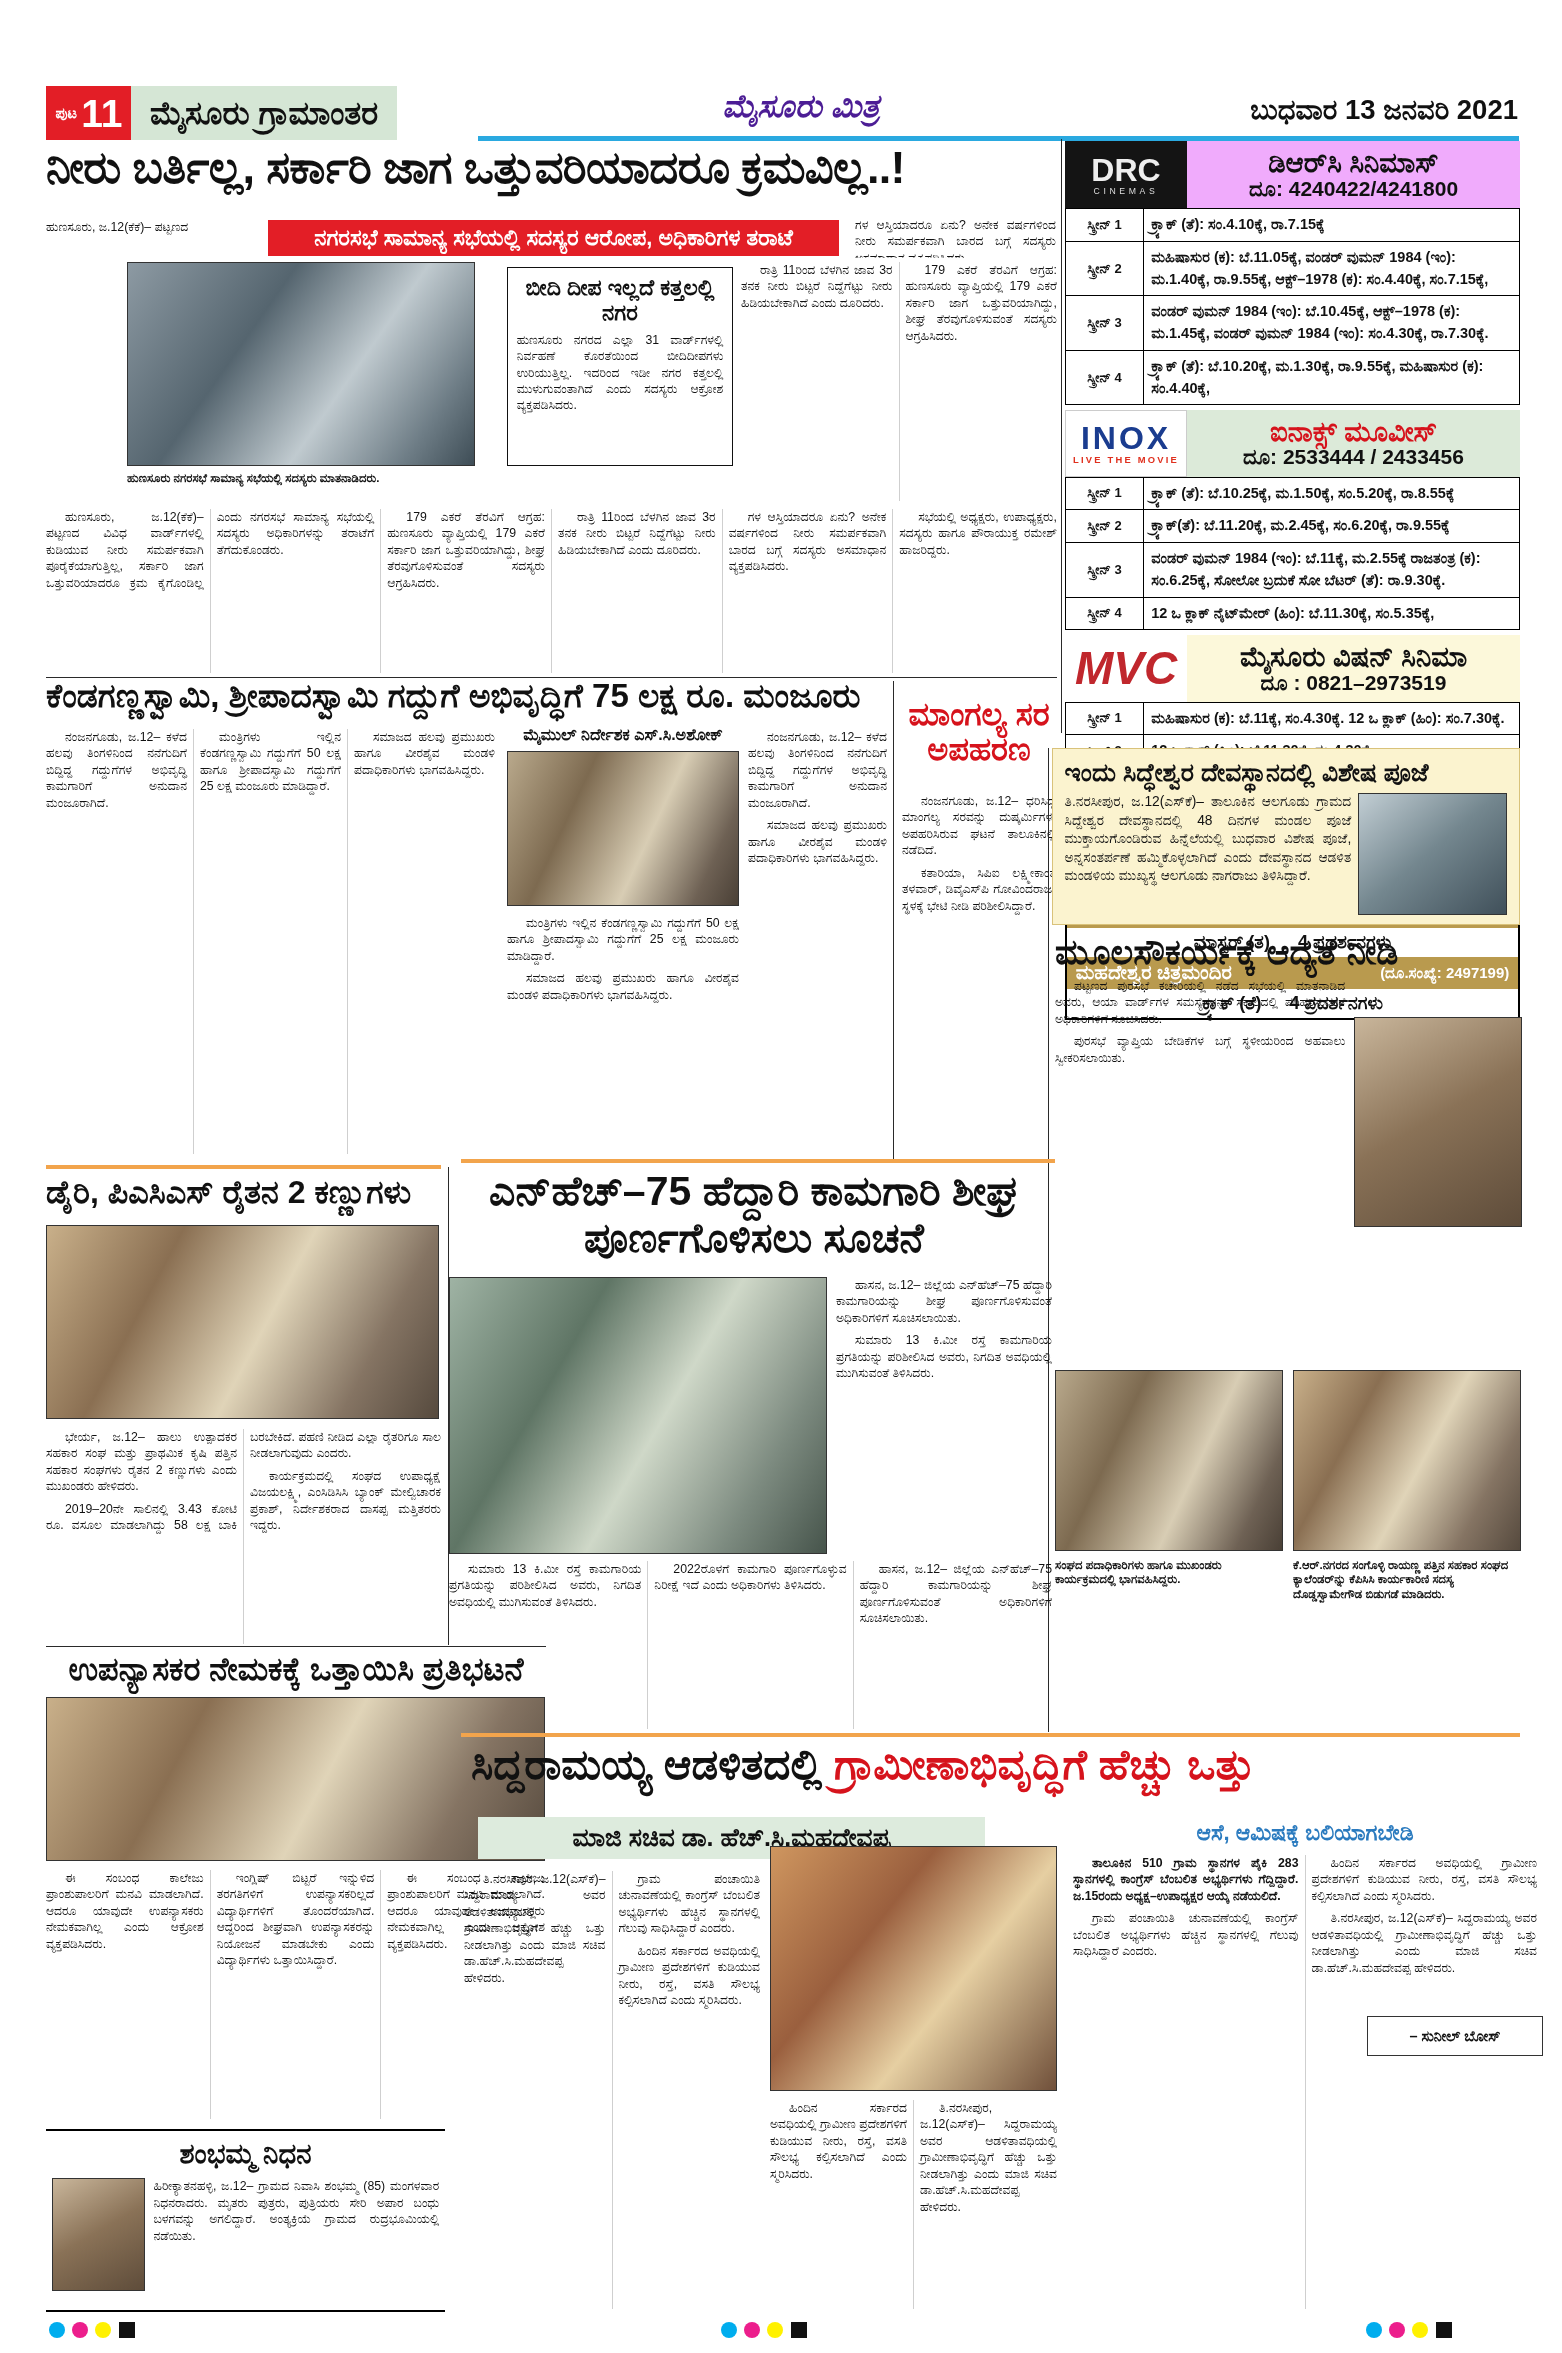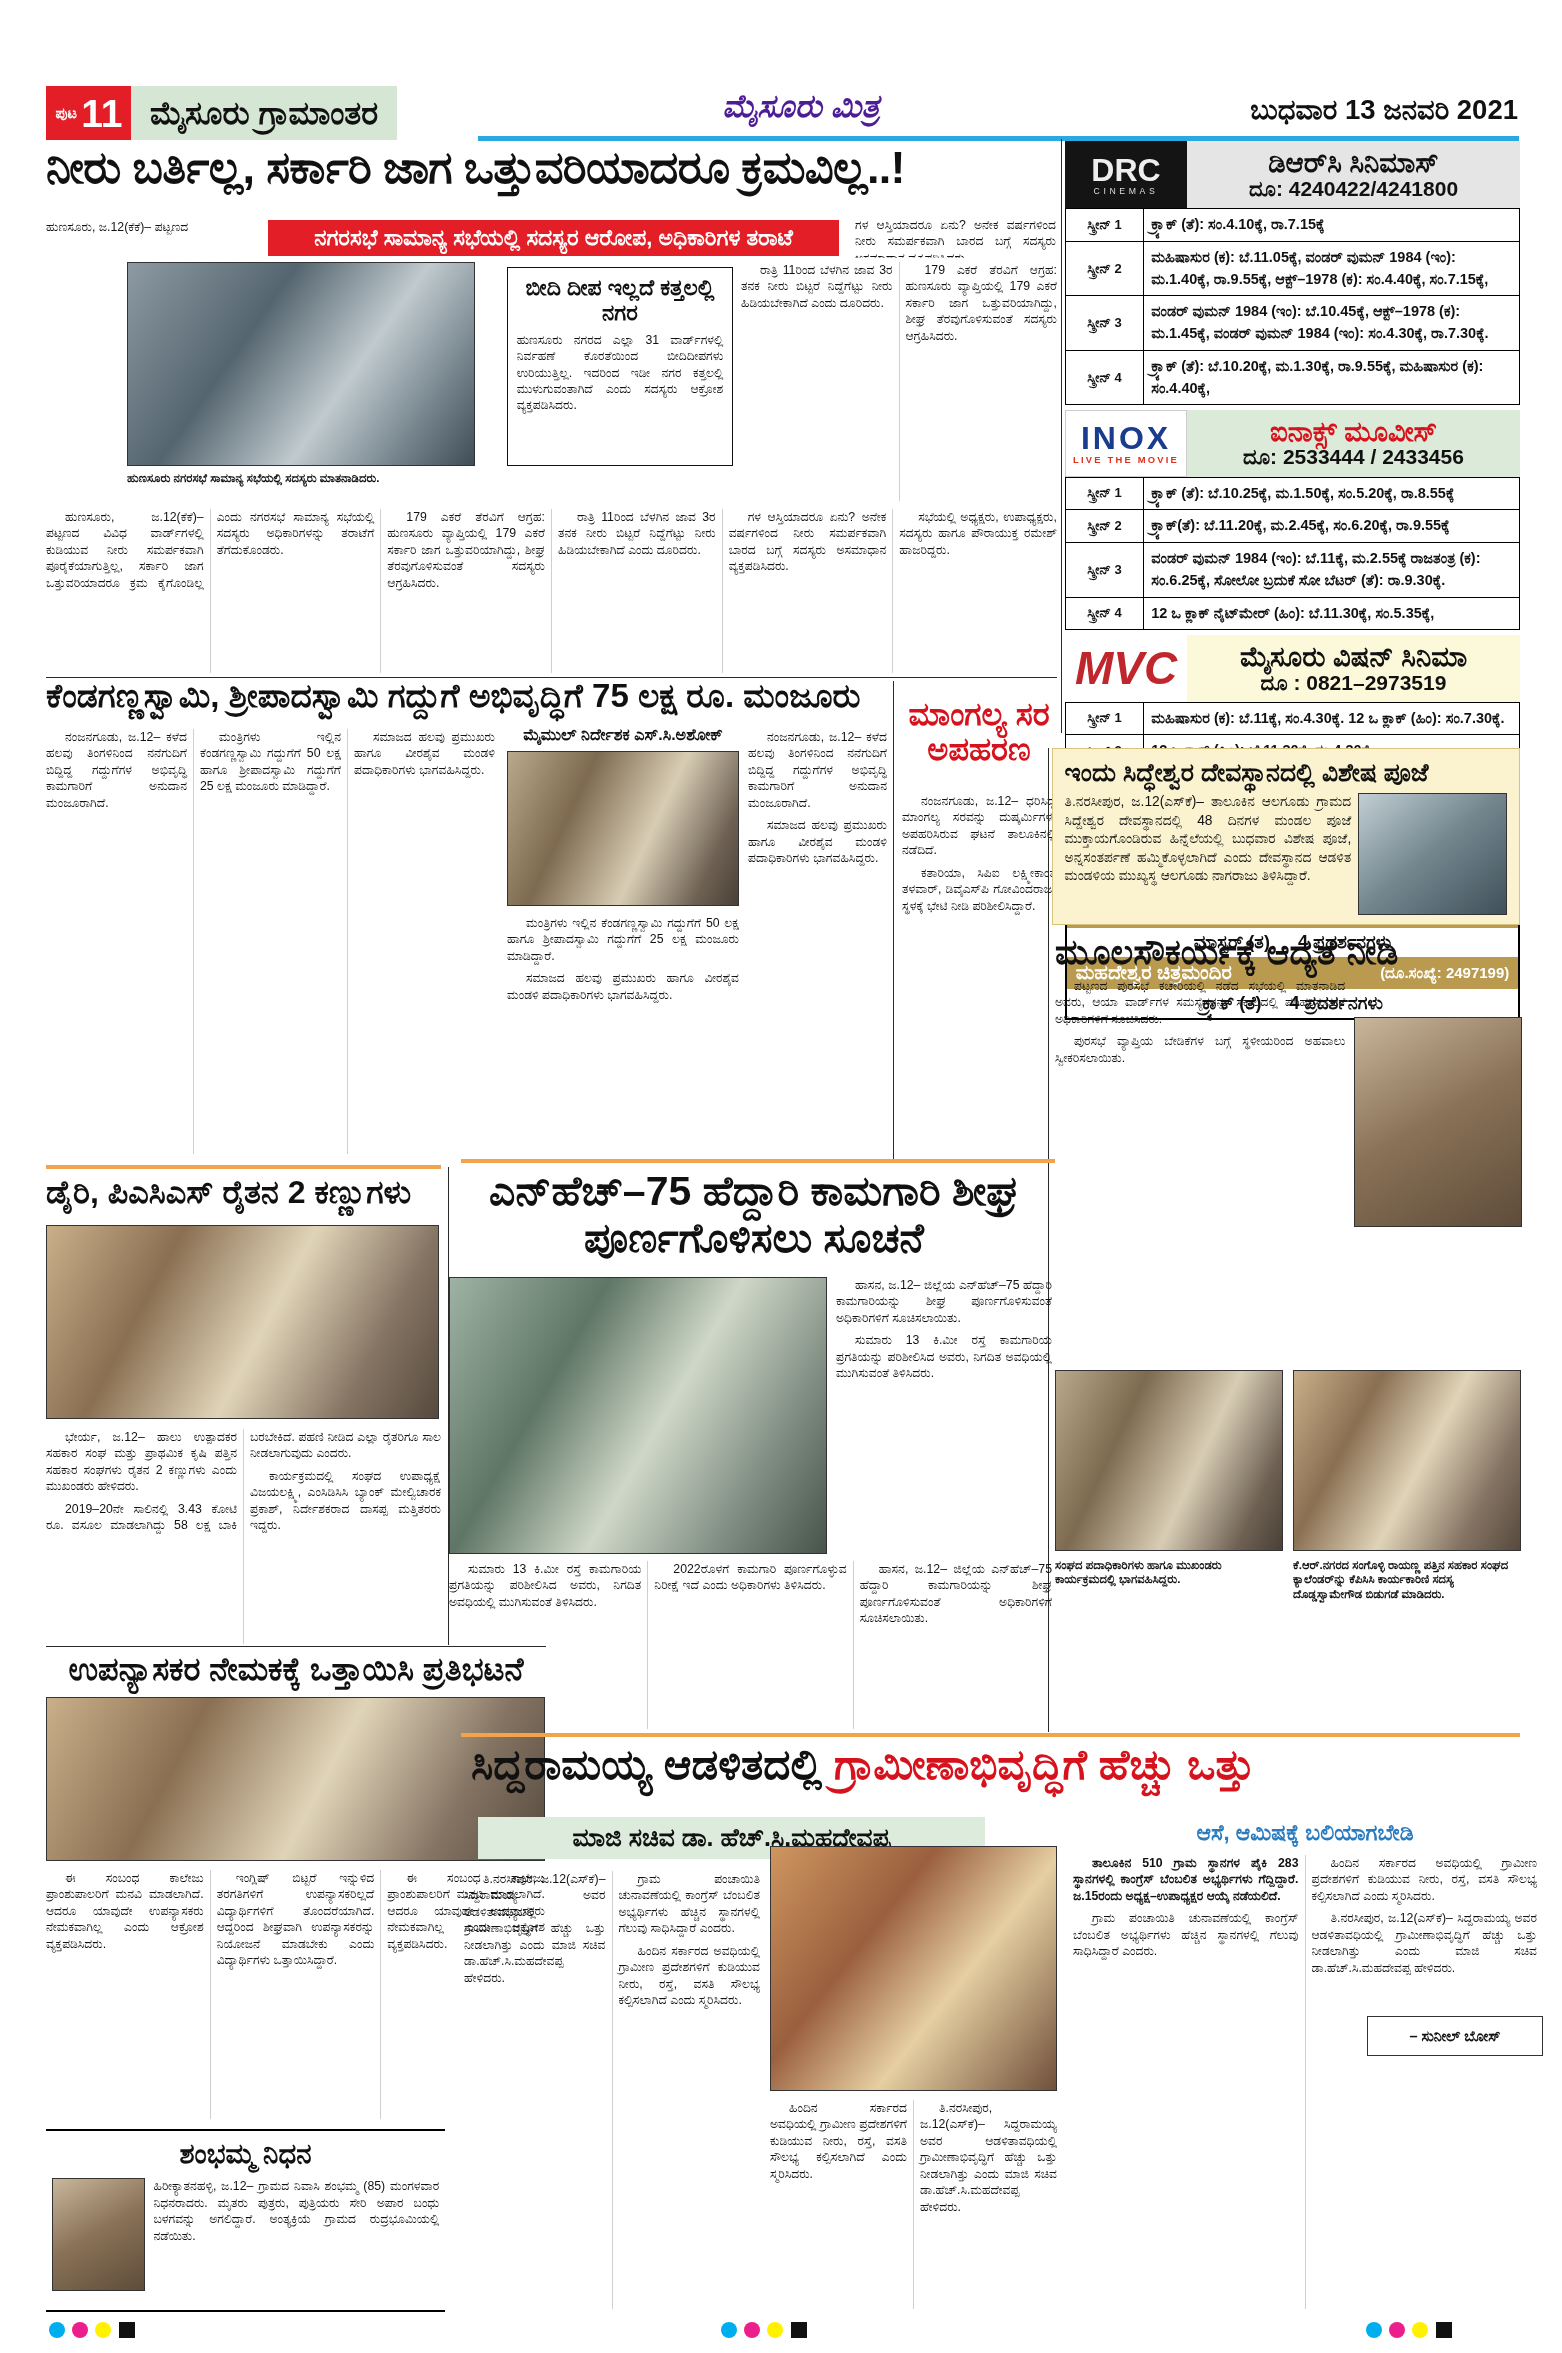--- a/index.html
+++ b/index.html
@@ -117,21 +117,21 @@
     <p>ಗಳ ಆಸ್ತಿಯಾದರೂ ಏನು? ಅನೇಕ ವರ್ಷಗಳಿಂದ ನೀರು ಸಮರ್ಪಕವಾಗಿ ಬಾರದ ಬಗ್ಗೆ ಸದಸ್ಯರು ಅಸಮಾಧಾನ ವ್ಯಕ್ತಪಡಿಸಿದರು.</p>
     <p>ಸಭೆಯಲ್ಲಿ ಅಧ್ಯಕ್ಷರು, ಉಪಾಧ್ಯಕ್ಷರು, ಸದಸ್ಯರು ಹಾಗೂ ಪೌರಾಯುಕ್ತ ರಮೇಶ್ ಹಾಜರಿದ್ದರು.</p>
   </div>
 
   <div class="abs vline" style="left:1061px;top:139px;height:594px;"></div>
   <div class="abs hline" style="left:46px;top:677px;width:1011px;"></div>
 
   <div class="abs rail" style="left:1065px;top:141px;">
 
     <div class="cine">
-      <div class="cine-head" style="background:#e5e5e5;">
+      <div class="cine-head" style="background:#f0abfc;">
         <div class="logo" style="background:#141414;">
           <span class="drc-big">DRC</span>
           <span class="drc-sub">CINEMAS</span>
         </div>
         <div class="cine-title">
           <span class="nm">ಡಿಆರ್‌ಸಿ ಸಿನಿಮಾಸ್</span>
           <span class="ph">ದೂ: 4240422/4241800</span>
         </div>
       </div>
       <div class="ctable">

